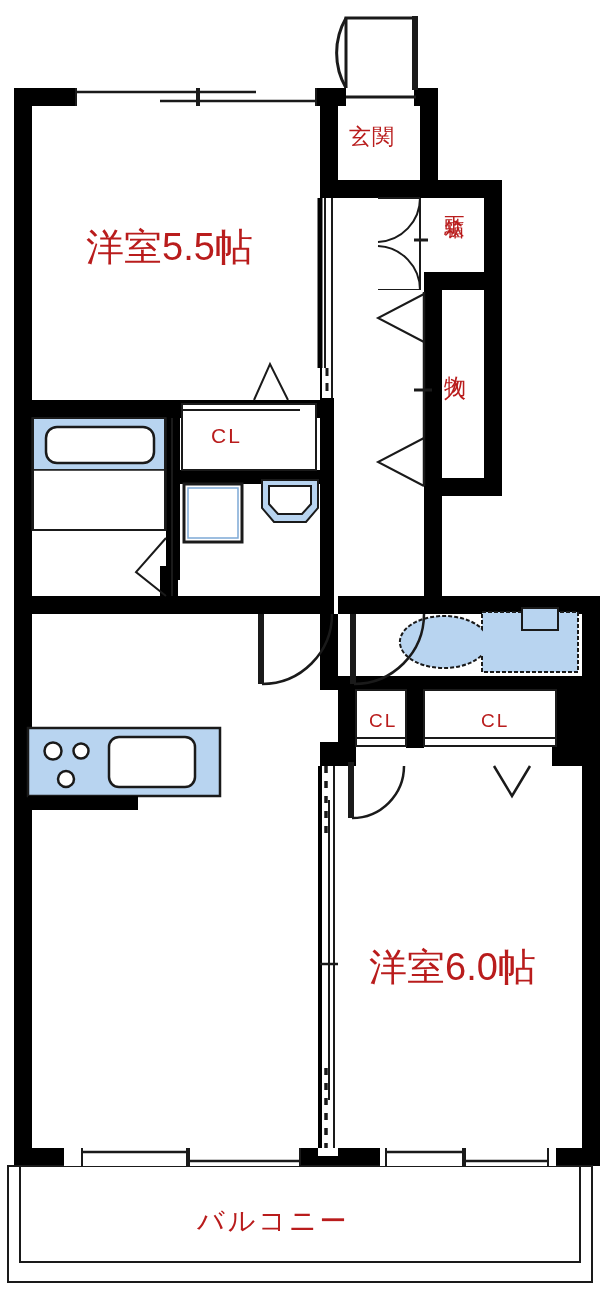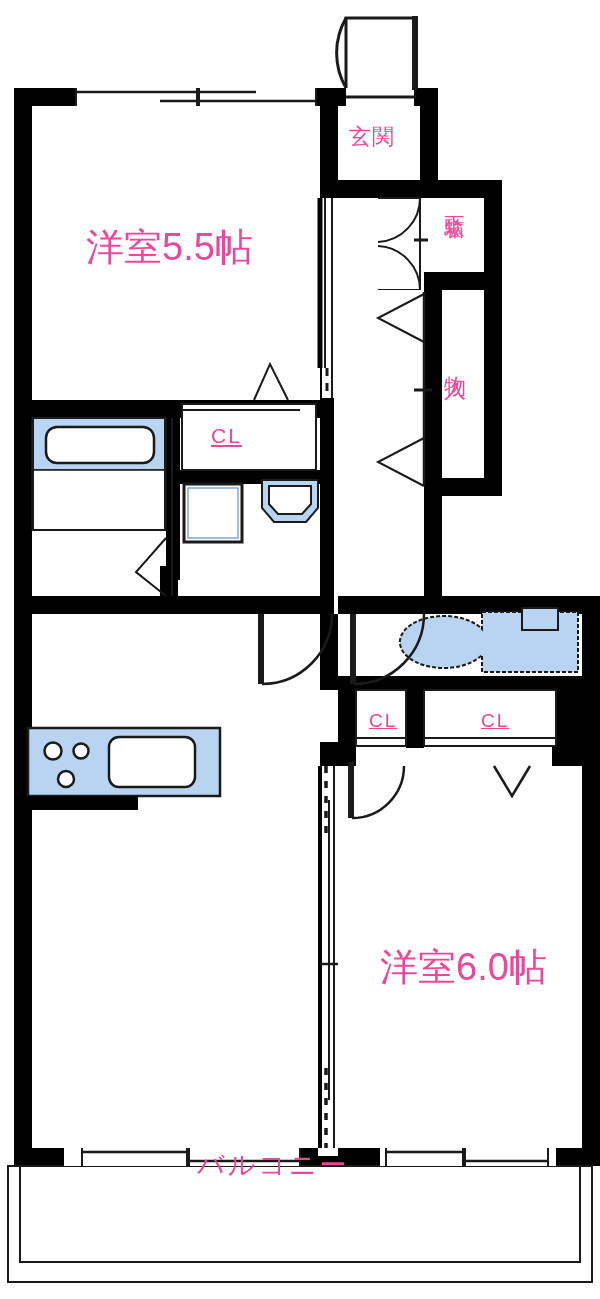--- a/index.html
+++ b/index.html
@@ -1,23 +1,23 @@
 <!DOCTYPE html>
 <html><head>
 <meta charset="utf-8">
 <title>Floor Plan</title>
 <style>
   html,body{margin:0;padding:0;background:#ffffff;}
   body{font-family:"Liberation Sans","DejaVu Sans",sans-serif;}
   #plan-root{position:relative;width:600px;height:1299px;background:#ffffff;overflow:hidden;}
   #plan-svg{position:absolute;left:0;top:0;width:600px;height:1299px;}
-  .lbl{position:absolute;color:#ec4899;white-space:pre;line-height:1;}
+  .lbl{position:absolute;color:#b91c1c;white-space:pre;line-height:1;}
   .lbl-room{font-size:38px;letter-spacing:0px;}
   .lbl-sm{font-size:22px;letter-spacing:1px;}
-  .lbl-cl{font-size:21px;letter-spacing:2px;text-decoration:underline;}
+  .lbl-cl{font-size:21px;letter-spacing:2px;}
   .lbl-vert{font-size:22px;writing-mode:vertical-rl;text-orientation:upright;letter-spacing:2px;line-height:1.05;}
   .lbl-bal{font-size:27px;letter-spacing:3px;}
 </style>
 </head>
 <body>
 
 <div id="plan-root">
 
   <svg id="plan-svg" viewBox="0 0 600 1299" xmlns="http://www.w3.org/2000/svg">
 
@@ -251,25 +251,25 @@
       <line x1="386" y1="1148" x2="386" y2="1166" stroke="#1a1a1a" stroke-width="2"></line>
       <line x1="548" y1="1148" x2="548" y2="1166" stroke="#1a1a1a" stroke-width="2"></line>
       <rect x="462" y="1148" width="4" height="18" fill="#1a1a1a"></rect>
     </g>
 
   </svg>
 
   <div class="lbl lbl-room" style="left:86px; top:228px;">洋室5.5帖</div>
 
 
-  <div class="lbl lbl-room" style="left:380px; top:948px;">洋室6.0帖</div>
+  <div class="lbl lbl-room" style="left:369px; top:948px;">洋室6.0帖</div>
 
   <div class="lbl lbl-sm" style="left:349px; top:126px;">玄関</div>
 
-  <div class="lbl lbl-bal" style="left:197px; top:1152px;">バルコニー</div>
+  <div class="lbl lbl-bal" style="left:197px; top:1208px;">バルコニー</div>
 
   <div class="lbl lbl-vert" style="left:444px; top:200px; font-size:20px;">下駄箱</div>
 
   <div class="lbl lbl-vert" style="left:444px; top:358px;">物入</div>
 
   <div class="lbl lbl-cl" style="left:211px; top:425px;">CL</div>
 
   <div class="lbl lbl-cl" style="left:369px; top:711px; font-size:19px;">CL</div>
 
   <div class="lbl lbl-cl" style="left:481px; top:711px; font-size:19px;">CL</div>

